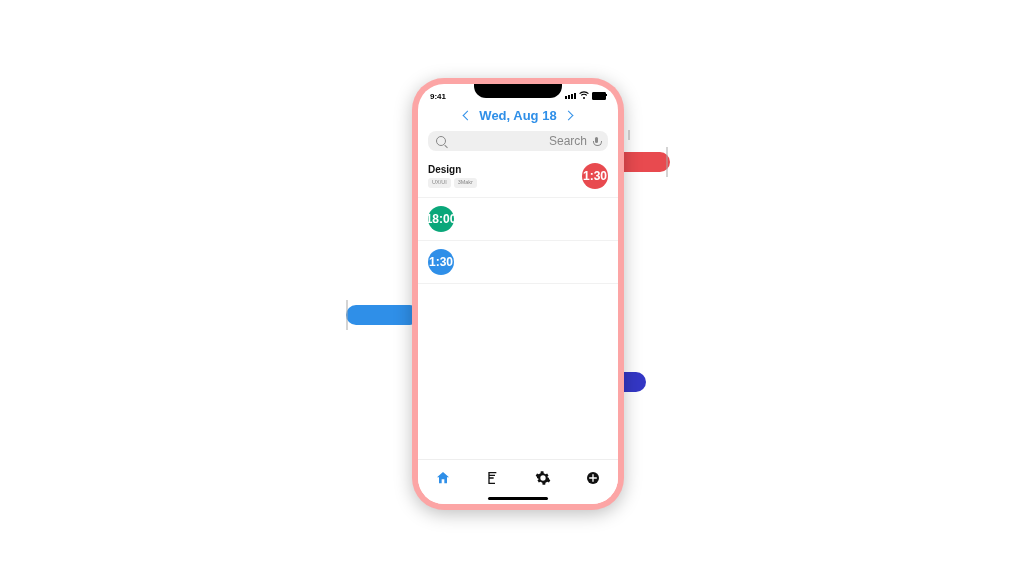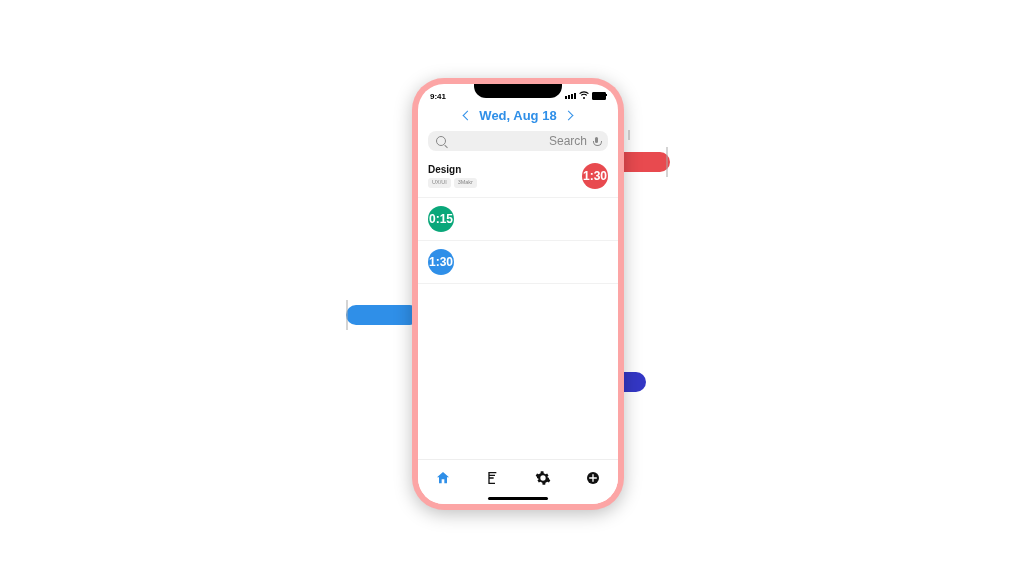--- a/index.html
+++ b/index.html
@@ -150,21 +150,21 @@
               <span class="tag">3Makr</span>
             </div>
           </div>
           <div class="dur" style="background:#e84a4f">
             <span>1:30</span>
           </div>
         </div>
 
         <div class="row">
           <div class="dur" style="background:#0aa77a">
-            <span>0:15</span>
+            <span>18:00</span>
           </div>
         </div>
 
         <div class="row">
           <div class="dur" style="background:#2f8fe8">
             <span>1:30</span>
           </div>
         </div>
 
       </div>

